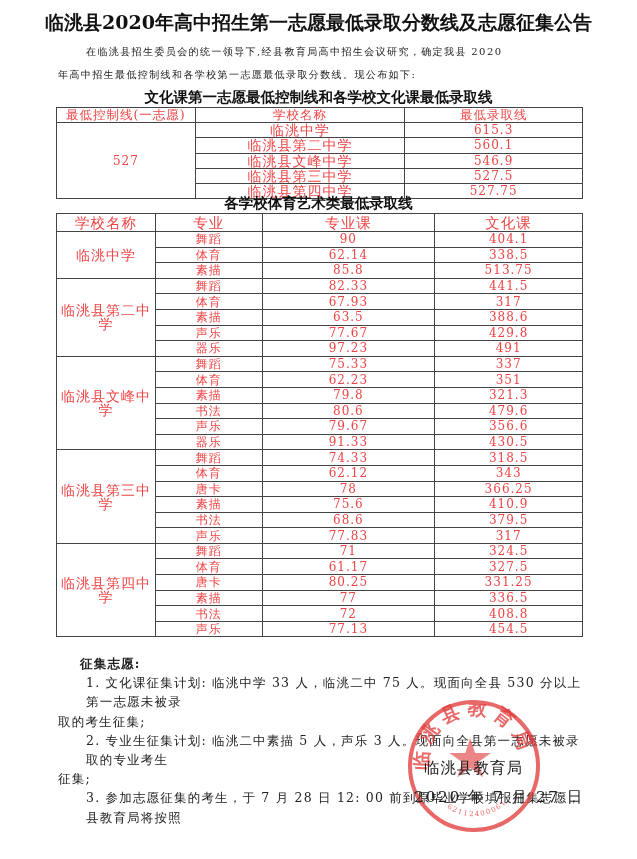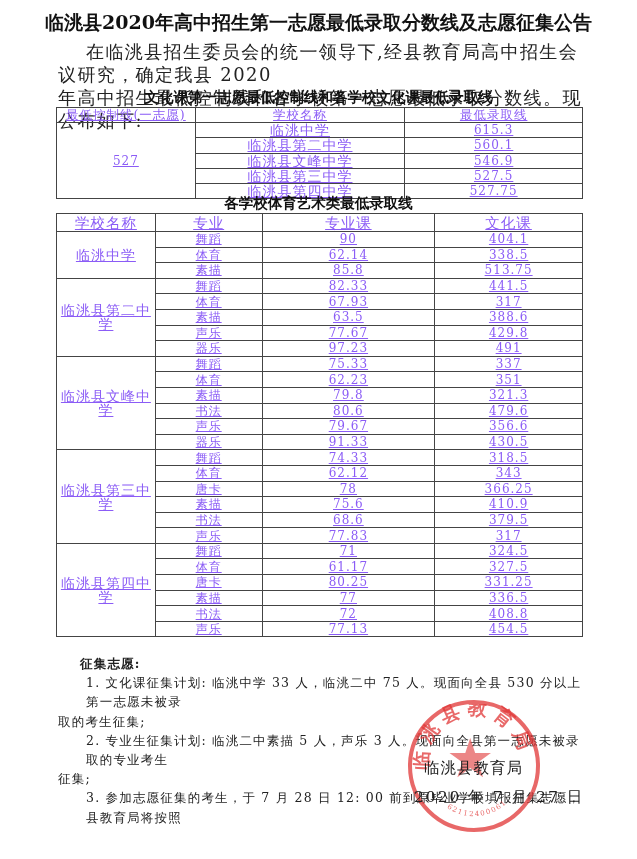--- a/index.html
+++ b/index.html
@@ -5,30 +5,30 @@
   html, body { margin: 0; padding: 0; }
   body {
     width: 637px; height: 859px; background: #ffffff; position: relative; overflow: hidden;
     font-family: "DejaVu Serif", "Liberation Serif", serif; color: #1a1a1a;
   }
   .title {
     position: absolute; left: 0; top: 10px; width: 637px; text-align: center;
     font-size: 19px; font-weight: bold; letter-spacing: 0px; color: #111;
   }
   .para {
-    position: absolute; left: 58px; width: 530px; font-size: 18px; line-height: 23px;
+    position: absolute; left: 58px; width: 530px; font-size: 10px; line-height: 23px;
     letter-spacing: 1.4px; color: #222;
   }
   .para .indent { display: inline-block; width: 28px; }
   .sec-title {
     position: absolute; left: 0; width: 637px; text-align: center;
     font-family: "DejaVu Sans", "Liberation Sans", sans-serif;
     font-size: 14.5px; font-weight: bold; color: #111;
   }
-  table.t { position: absolute; border-collapse: collapse; font-size: 12px; color: #8b5cf6; text-decoration: underline; }
+  table.t { position: absolute; border-collapse: collapse; font-size: 12px; color: #ef4444; }
   table.t td, table.t th {
     border: 1px solid #444; padding: 0; text-align: center; font-weight: normal;
     letter-spacing: 1px;
   }
   table.t1 { left: 56px; top: 107px; width: 527px; }
   table.t1 td, table.t1 th { height: 14.2px; line-height: 14px; }
   table.t1 th { font-size: 12.5px; }
   table.t2 { left: 56px; top: 213px; width: 527px; }
   table.t2 td { height: 14.6px; line-height: 14px; }
   table.t2 th { height: 17px; font-size: 14.5px; line-height: 16px; }

